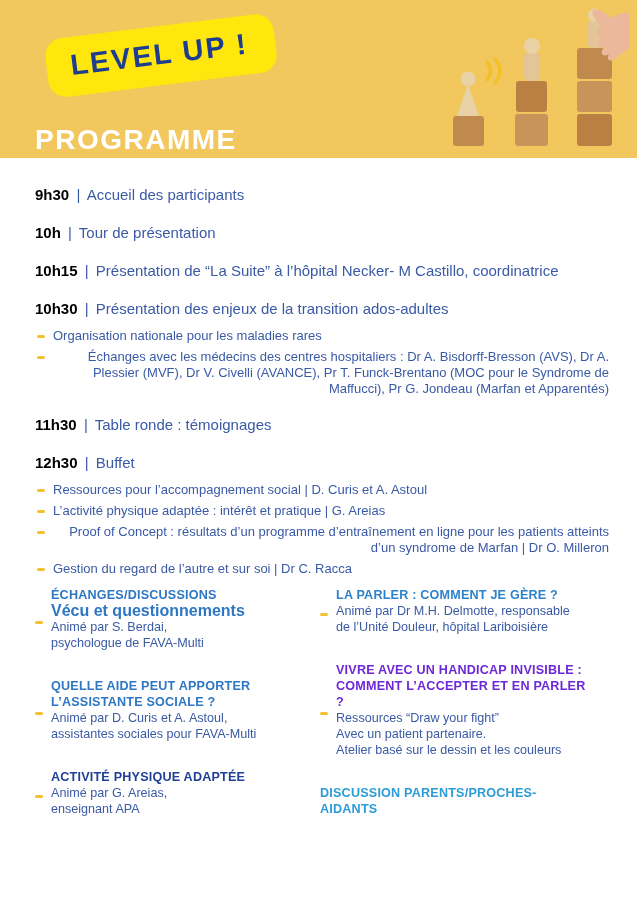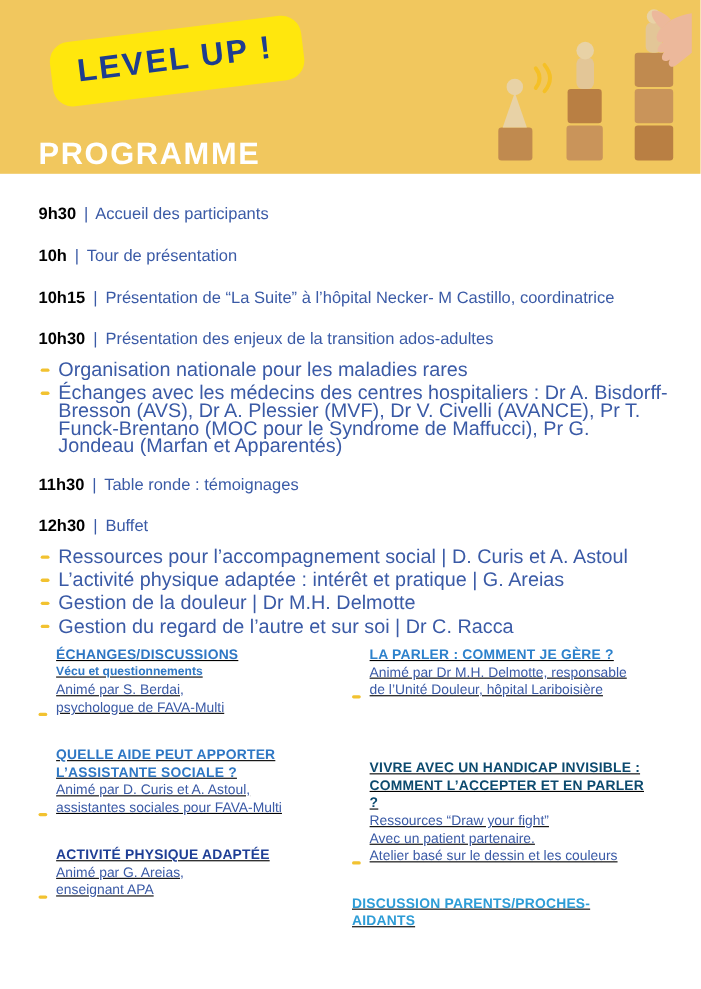--- a/index.html
+++ b/index.html
@@ -33,29 +33,29 @@
   .row { font-size:15px; line-height:21px; color:#3a5aa6; margin-bottom:9px; }
   .row .time { font-weight:bold; color:#000000; }
   .row .sep { color:#3a5aa6; padding:0 3px; }
   .gap { margin-top:17px; }
   .bullets { margin:2px 0 4px 2px; }
   .bullet { display:flex; align-items:flex-start; margin-bottom:5px; }
   .dash {
     flex:0 0 8px; width:8px; height:3px; border-radius:2px;
     background:#f2c230; margin:7px 8px 0 0;
   }
-  .btext { font-size:18px; line-height:16px; color:#3a5aa6; }
+  .btext { font-size:13px; line-height:16px; color:#3a5aa6;text-align:right; }
   
   .ws-cols { display:flex; margin-top:10px; margin-bottom:4px; }
   .ws-col-left  { flex:0 0 285px; }
   .ws-col-right { flex:1 1 auto; }
-  .ws { display:flex; align-items:flex-end; margin-bottom:27px;text-decoration:underline; }
+  .ws { display:flex; align-items:center; margin-bottom:27px; }
   .ws .dash { margin-top:6px; }
   .ws-title { font-size:12.6px; line-height:16px; font-weight:bold; letter-spacing:.2px; }
-  .ws-sub   { font-size:11px; line-height:16px; font-weight:bold; color:#2e77c4; }
+  .ws-sub   { font-size:16px; line-height:16px; font-weight:bold; color:#2e77c4; }
   .ws-line  { font-size:12.6px; line-height:16px; color:#3a5aa6; }
 </style>
 </head>
 <body>
 
 <div class="header">
   <div class="badge">LEVEL UP !</div>
   <div class="prog-title">PROGRAMME</div>
   <svg class="art" width="200" height="152" viewBox="0 0 200 152">
 
@@ -136,21 +136,21 @@
     <div class="bullet">
       <span class="dash"></span>
       <span class="btext">Ressources pour l’accompagnement social | D. Curis et A. Astoul</span>
     </div>
     <div class="bullet">
       <span class="dash"></span>
       <span class="btext">L’activité physique adaptée : intérêt et pratique | G. Areias</span>
     </div>
     <div class="bullet">
       <span class="dash"></span>
-      <span class="btext">Gestion de la douleur | Dr M.H. Delmotte</span>
+      <span class="btext">Proof of Concept : résultats d’un programme d’entraînement en ligne pour les patients atteints d’un syndrome de Marfan | Dr O. Milleron</span>
     </div>
     <div class="bullet">
       <span class="dash"></span>
       <span class="btext">Gestion du regard de l’autre et sur soi | Dr C. Racca</span>
     </div>
   </div>
 
 
   <div class="ws-cols">
     <div class="ws-col-left">
@@ -185,21 +185,21 @@
         <span class="dash"></span>
         <div>
           <div class="ws-title" style="color: rgb(45, 130, 204);">LA PARLER : COMMENT JE GÈRE ?</div>
           <div class="ws-line">Animé par Dr M.H. Delmotte, responsable</div>
           <div class="ws-line">de l’Unité Douleur, hôpital Lariboisière</div>
         </div>
       </div>
       <div class="ws">
         <span class="dash"></span>
         <div style="max-width:260px;">
-          <div class="ws-title" style="color: #0c4a6e; margin-top: 28px;">VIVRE AVEC UN HANDICAP INVISIBLE : COMMENT L’ACCEPTER ET EN PARLER ?</div>
+          <div class="ws-title" style="color: #6d28d9;">VIVRE AVEC UN HANDICAP INVISIBLE : COMMENT L’ACCEPTER ET EN PARLER ?</div>
           <div class="ws-line">Ressources “Draw your fight”</div>
           <div class="ws-line">Avec un patient partenaire.</div>
           <div class="ws-line">Atelier basé sur le dessin et les couleurs</div>
         </div>
       </div>
       <div class="ws">
 
         <div style="max-width:230px;">
           <div class="ws-title" style="color: rgb(45, 156, 214);">DISCUSSION PARENTS/PROCHES-AIDANTS</div>
         </div>

